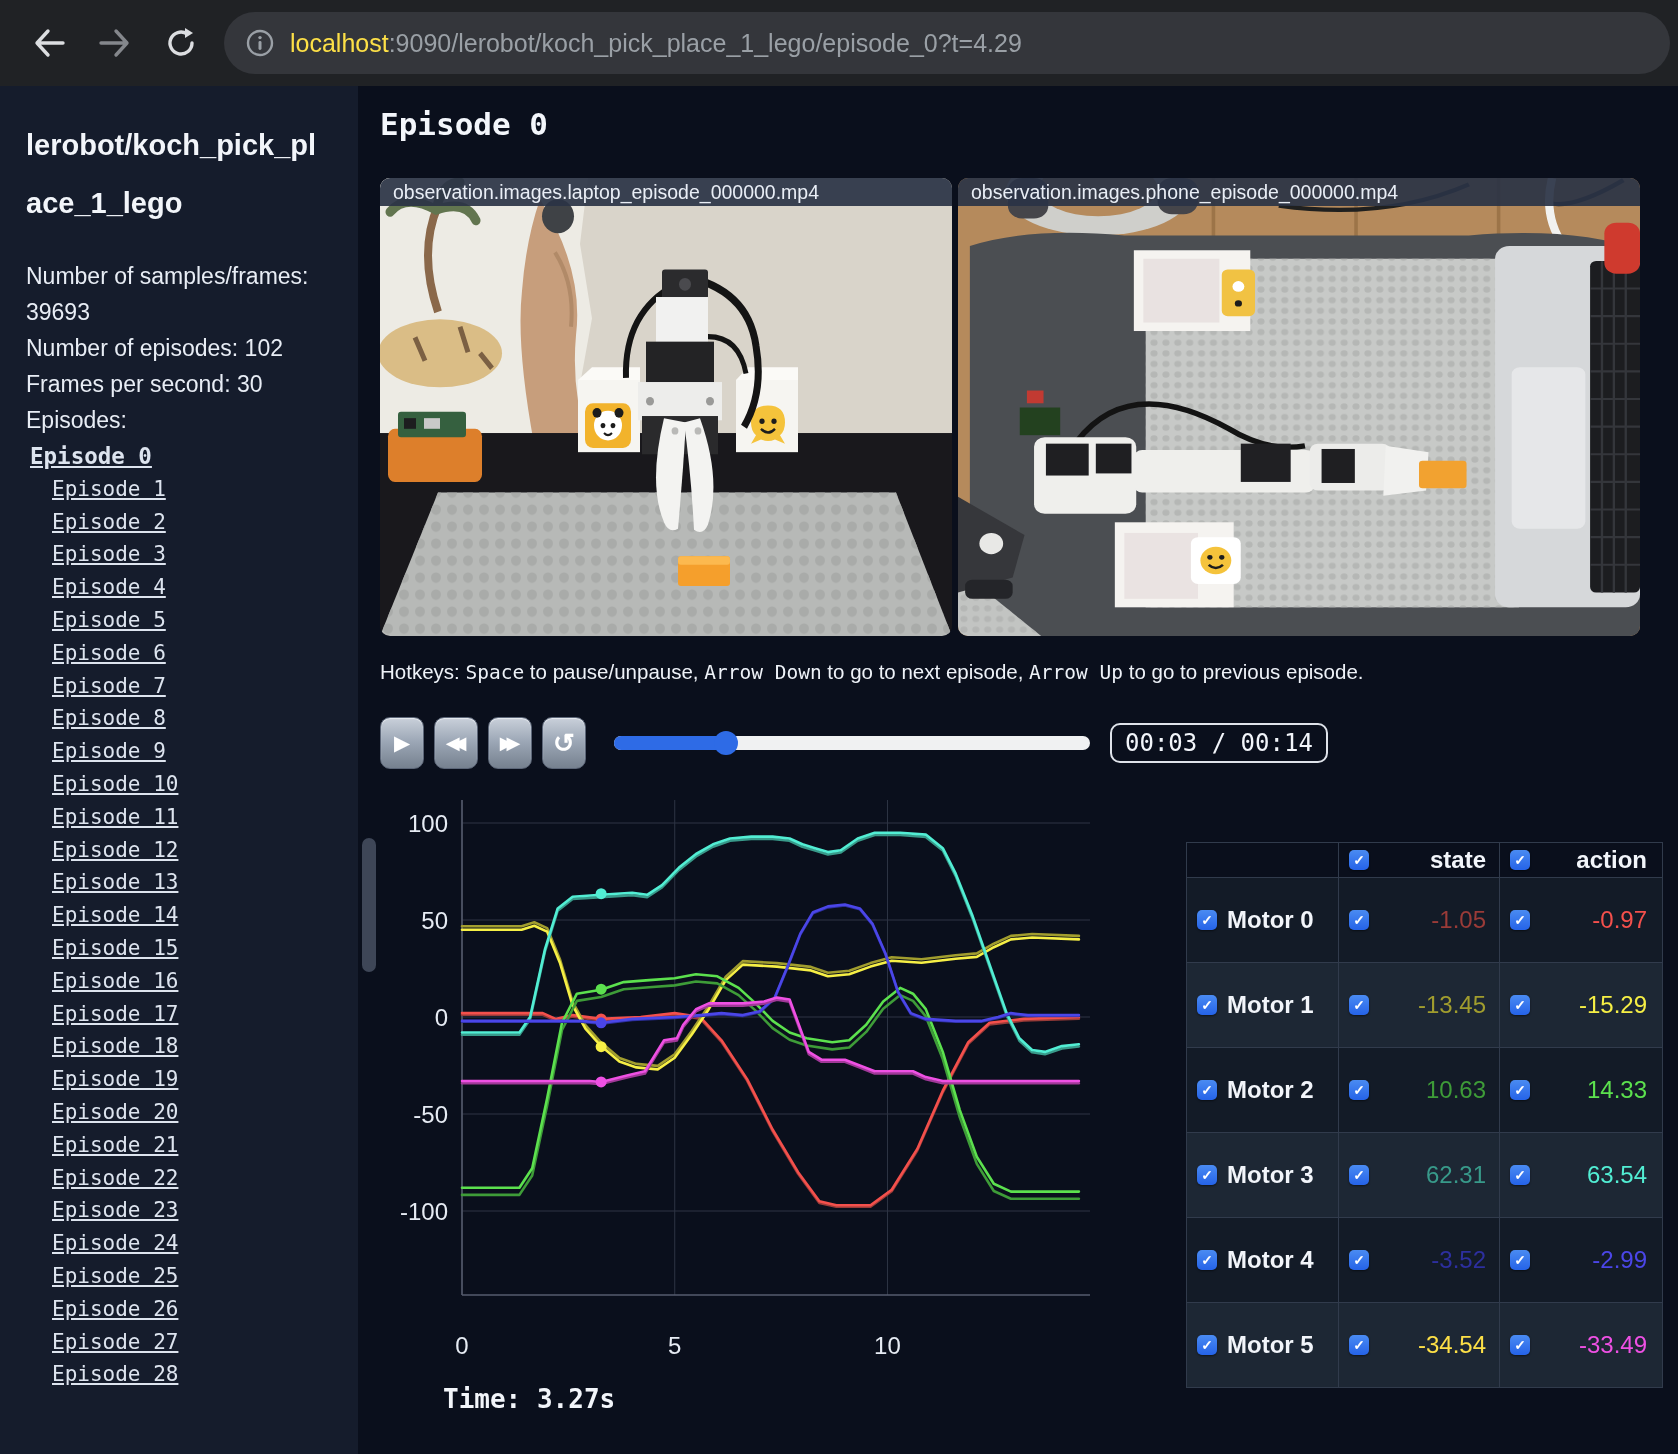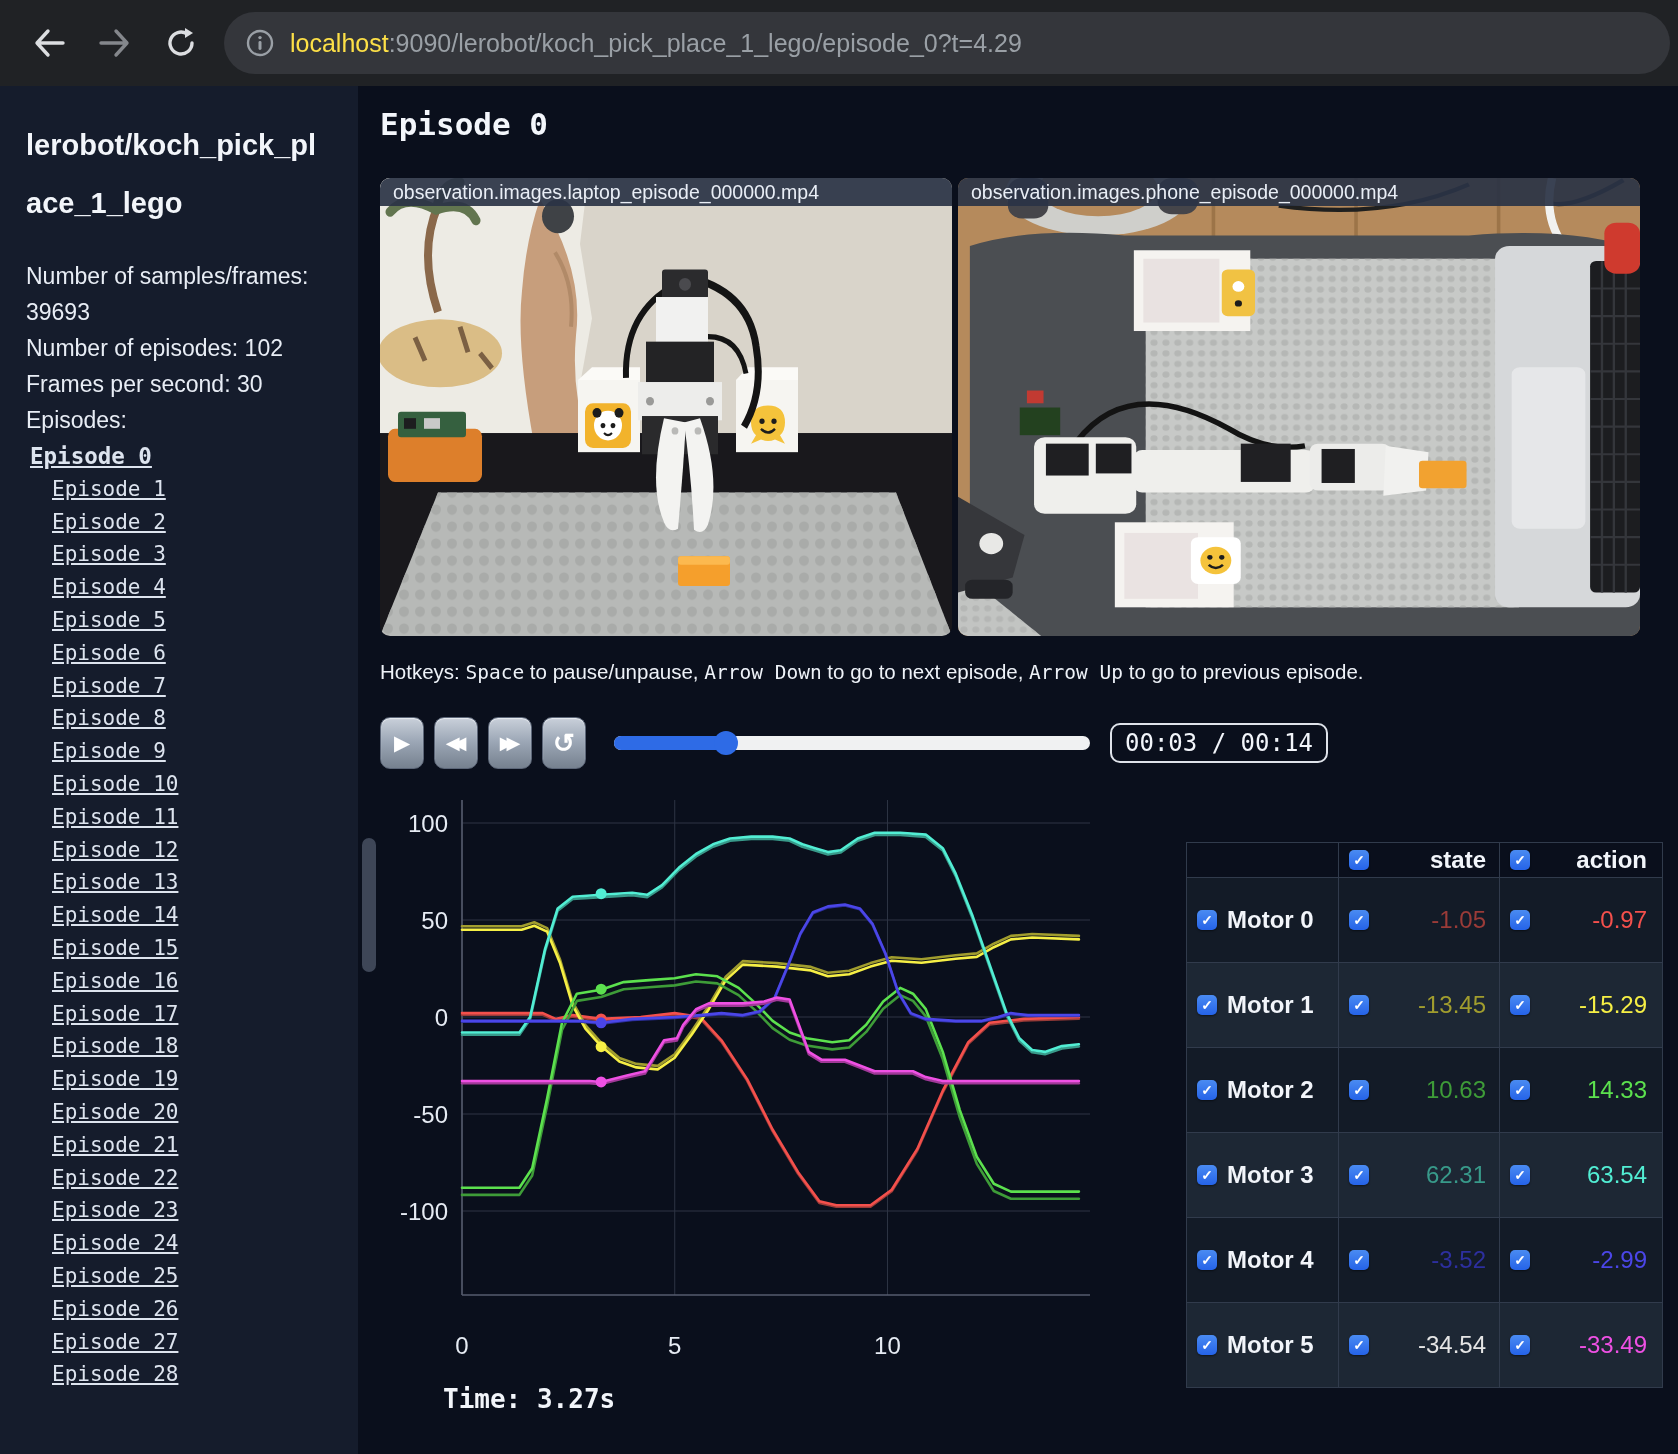--- a/index.html
+++ b/index.html
@@ -479,21 +479,21 @@
         <div class="tc">
           <span class="cb">
             <span class="tick">✓</span>
           </span>
           <span class="mlabel">Motor 5</span>
         </div>
         <div class="tc">
           <span class="cb">
             <span class="tick">✓</span>
           </span>
-          <span class="mval" style="color: #e5e5e5;">-34.54</span>
+          <span class="mval" style="color: #fde047;">-34.54</span>
         </div>
         <div class="tc">
           <span class="cb">
             <span class="tick">✓</span>
           </span>
           <span class="mval" style="color: rgb(239, 80, 228);">-33.49</span>
         </div>
       </div>
     </div>
 </div>

